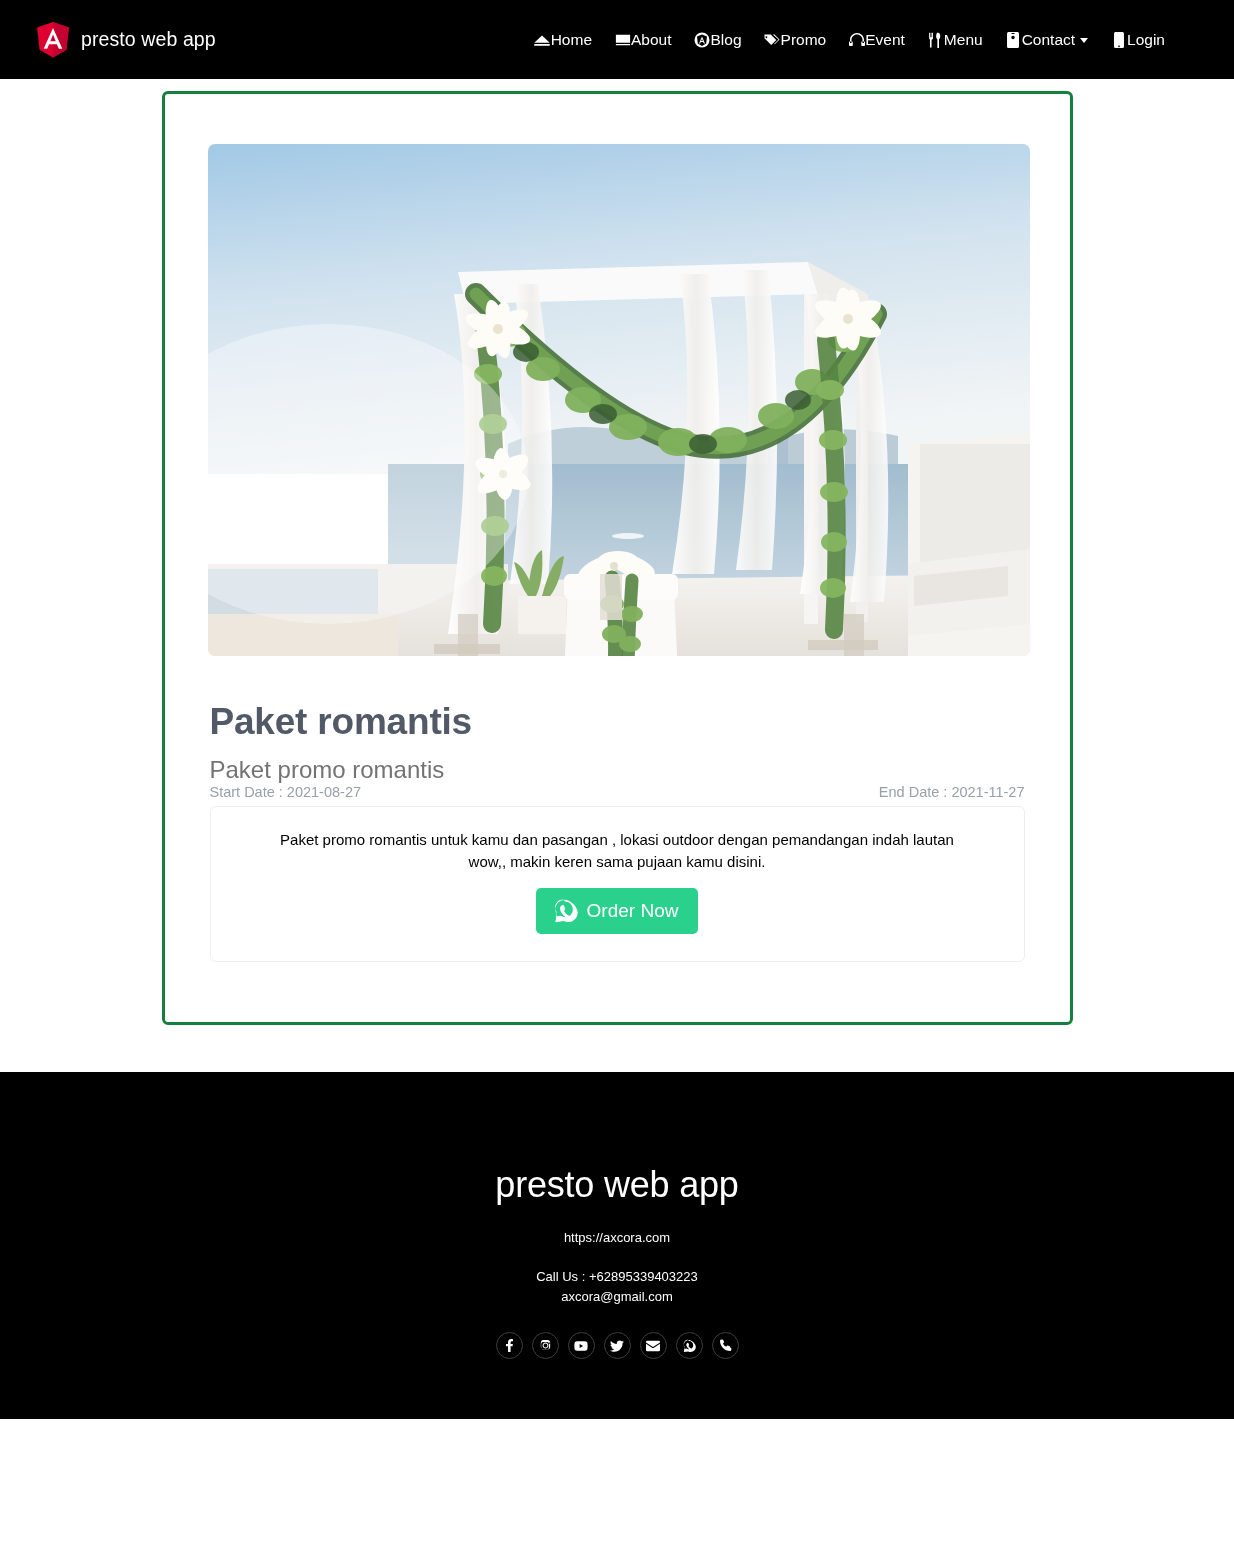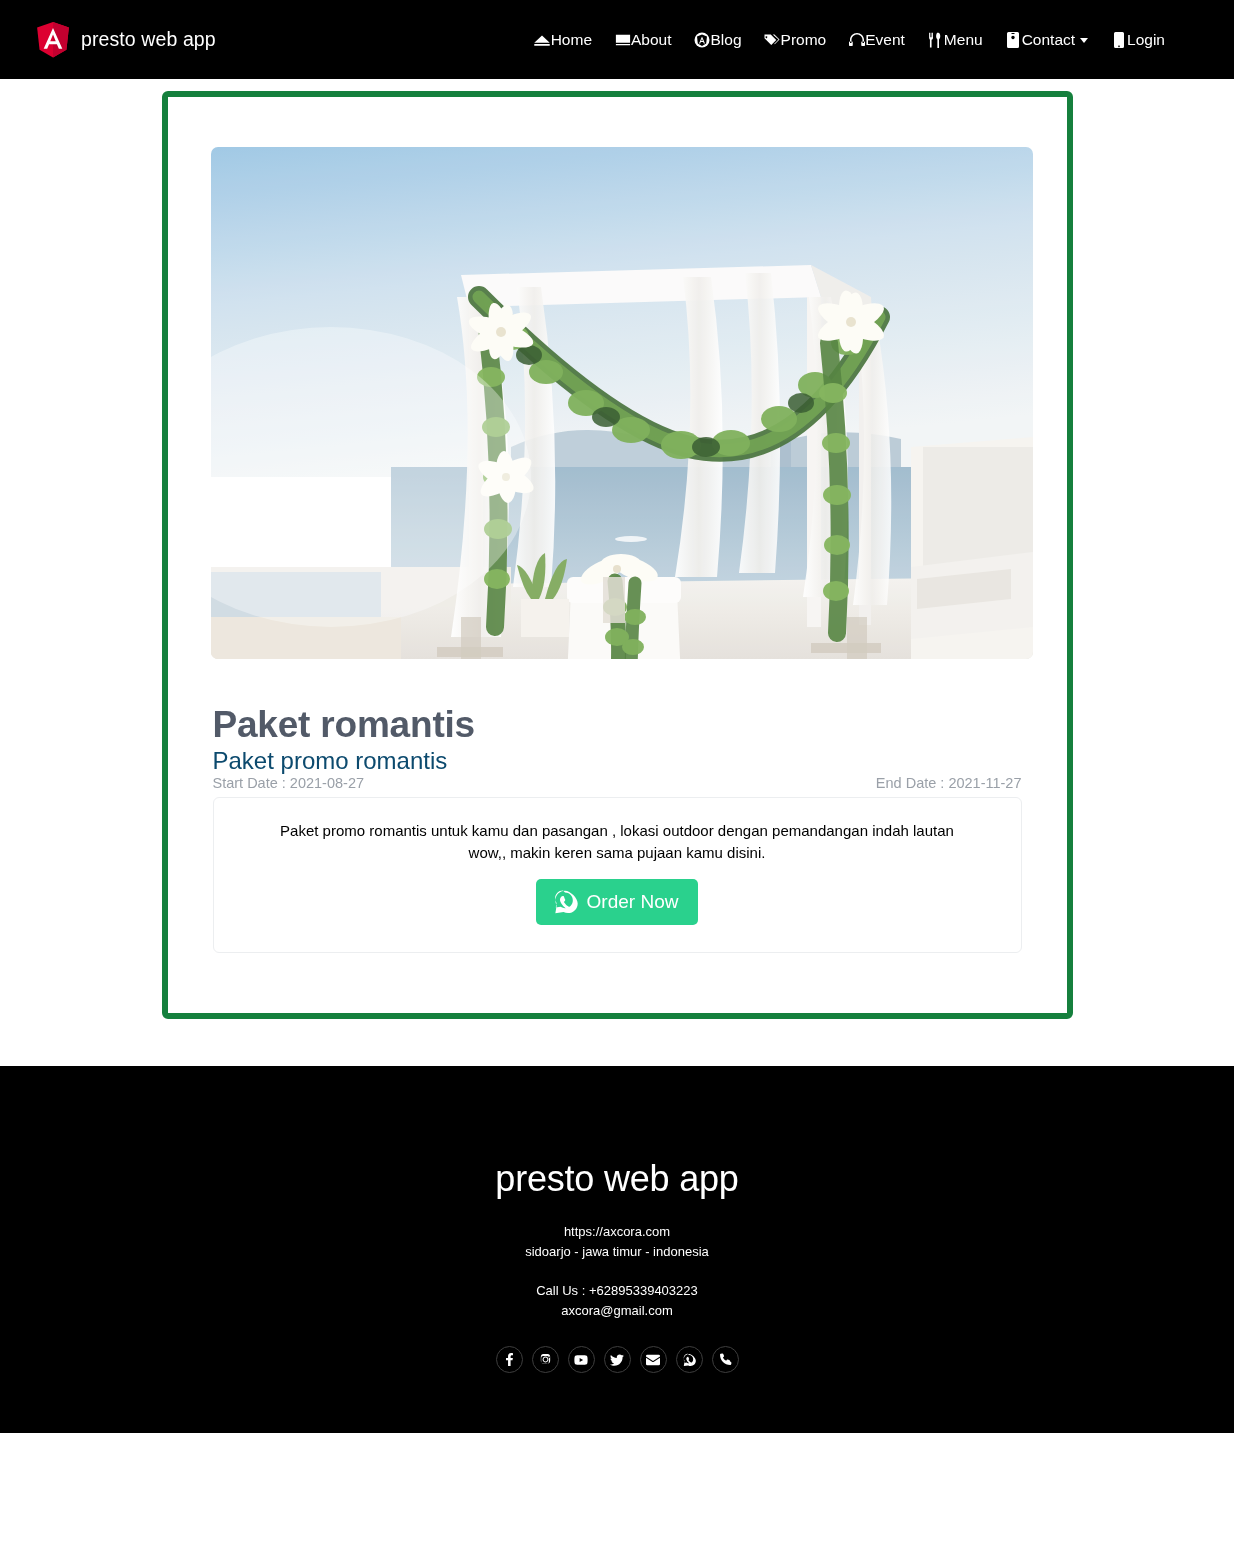--- a/index.html
+++ b/index.html
@@ -62,21 +62,21 @@
     border-top: 5px solid #ffffff;
     margin-left: 5px;
     margin-top: 2px;
   }
 
   
   .page-body { background: #fff; padding: 12px 0 47px 0; }
   .card-outer {
     width: 911px;
     margin: 0 auto;
-    border: 6px solid #15803d;
+    border: 3px solid #15803d;
     border-radius: 6px;
     background: #ffffff;
     padding: 50px 43px 60px 43px;
   }
   .promo-image {
     width: 822px;
     height: 512px;
     border-radius: 7px;
     overflow: hidden;
     display: block;
@@ -88,23 +88,23 @@
 
   .promo-title {
     font-size: 37px;
     font-weight: 700;
     color: #525a68;
     letter-spacing: -.2px;
     line-height: 1.15;
   }
   .promo-subtitle {
     font-size: 24px;
-    color: #0c4a6e;
+    color: #737373;
     font-weight: 400;
-    margin-top: 0;
+    margin-top: 12px;
     line-height: 1.2;
   }
   .promo-price {
     font-size: 26px;
     color: #8f959e;
     font-weight: 400;
     margin-top: 9px;
     line-height: 1.2;
   }
   .date-row {
@@ -468,21 +468,20 @@
         </button>
       </div>
     </div>
 
   </div>
 </div>
 
 <div class="footer">
   <div class="footer-title">presto web app</div>
   <div class="footer-line">https://axcora.com</div>
-  <div class="footer-line">sidoarjo - jawa timur - indonesia</div>
   <div class="footer-gap"></div>
   <div class="footer-line">Call Us : +62895339403223</div>
   <div class="footer-line">axcora@gmail.com</div>
 
   <div class="social-row">
     <div class="social-btn">
       <span>
         <svg width="13" height="13" viewBox="0 0 320 512">
             <path d="M279 288 l14 -93 h-89 v-60 c0 -25 12 -50 52 -50 h41 V6 s-37 -6 -72 -6 c-74 0 -122 45 -122 125 v71 H22 v93 h81 v224 h100 V288 Z"></path>
           </svg>

